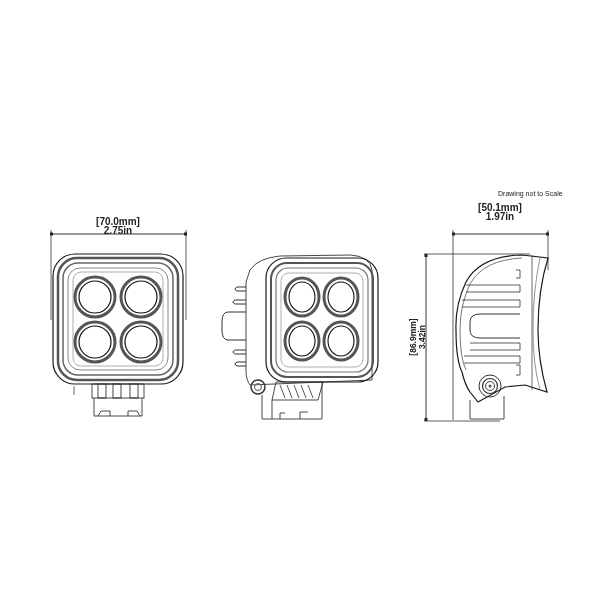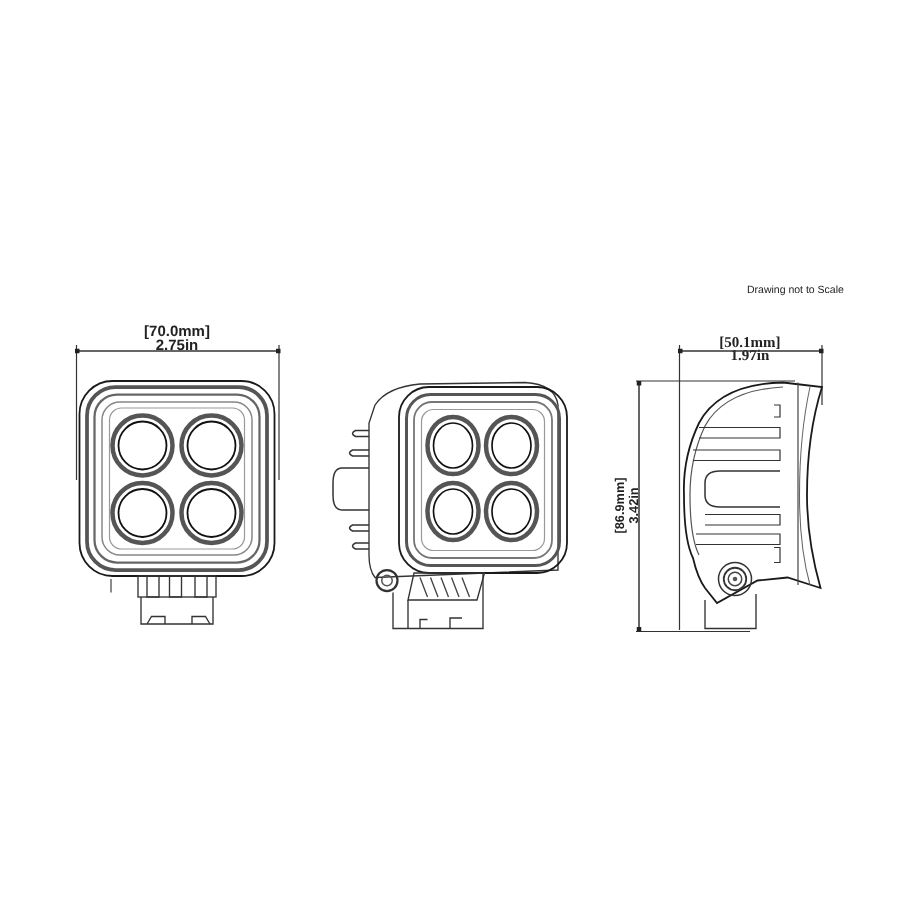--- a/index.html
+++ b/index.html
@@ -15,21 +15,21 @@
 </head>
 <body>
 
 <div class="note">Drawing not to Scale</div>
 
 <div class="dim" style="left:88px; top:217px; width:60px;">
   <div>[70.0mm]</div>
   <div>2.75in</div>
 </div>
 
-<div class="dim" style="left:470px; top:224px; width:60px;font-family:Liberation Serif, serif;">
+<div class="dim" style="left:470px; top:203px; width:60px;">
   <div>[50.1mm]</div>
   <div>1.97in</div>
 </div>
 
 <div class="dim-vert" style="left:383px; top:328px; width:70px;">
   <div>[86.9mm]</div>
   <div>3.42in</div>
 </div>
 
 <svg class="drawing" width="600" height="600" viewBox="0 0 600 600">

